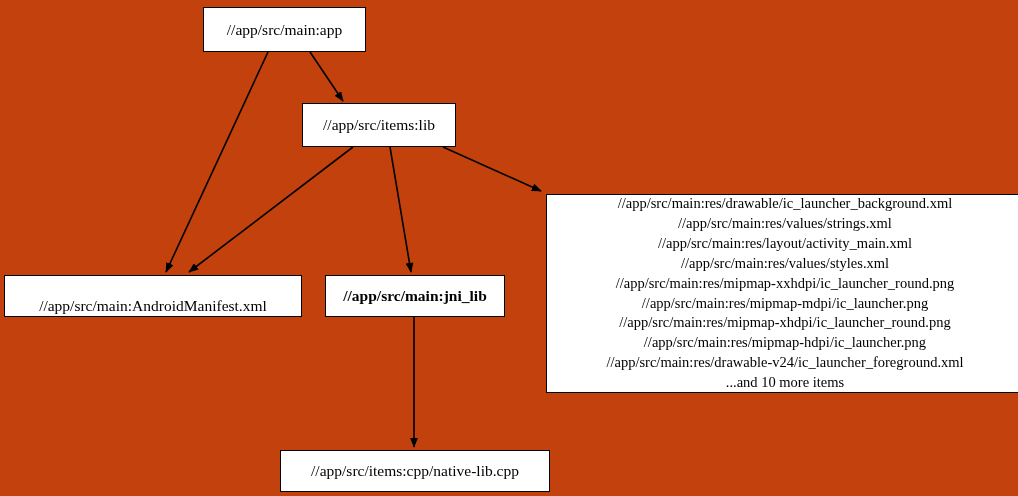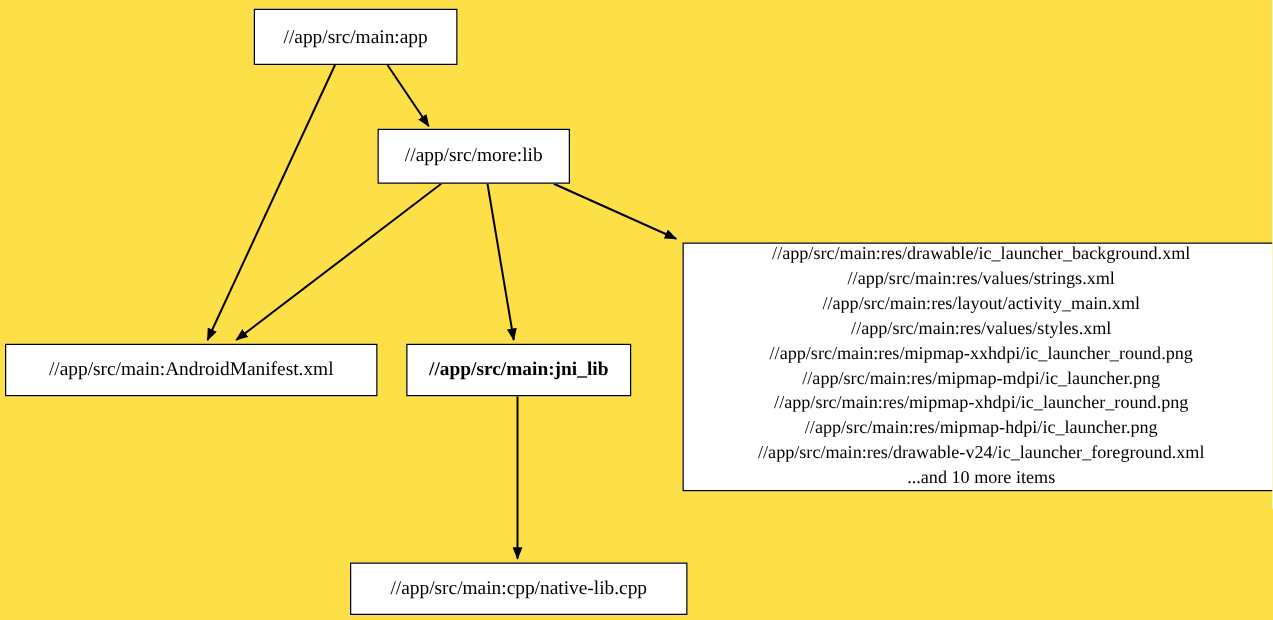--- a/index.html
+++ b/index.html
@@ -4,21 +4,21 @@
 <style>
   html, body {
     margin: 0;
     padding: 0;
     background: #ffffff;
   }
   #canvas {
     position: relative;
     width: 1018px;
     height: 496px;
-    background: #fde047;
+    background: #c2410c;
     overflow: hidden;
     font-family: "Liberation Serif", "DejaVu Serif", serif;
   }
   .edges-layer {
     position: absolute;
     left: 0;
     top: 0;
     width: 1018px;
     height: 496px;
     pointer-events: none;
@@ -69,24 +69,24 @@
     <line x1="443" y1="147" x2="541" y2="191" stroke="#000000" stroke-width="1.6" marker-end="url(#arrowhead)"></line>
 
     <line x1="414" y1="317" x2="414" y2="447" stroke="#000000" stroke-width="1.6" marker-end="url(#arrowhead)"></line>
   </svg>
 
   <div class="node" style="left:203px; top:7px; width:163px; height:45px;">
     <span class="node-label">//app/src/main:app</span>
   </div>
 
   <div class="node" style="left:302px; top:103px; width:154px; height:44px;">
-    <span class="node-label">//app/src/more:lib</span>
+    <span class="node-label">//app/src/items:lib</span>
   </div>
 
-  <div class="node" style="left:4px; top:275px; width:298px; height:42px;">
+  <div class="node" style="left:4px; top:275px; width:298px; height:42px;align-items:flex-end;">
     <span class="node-label">//app/src/main:AndroidManifest.xml</span>
   </div>
 
   <div class="node" style="left:325px; top:275px; width:180px; height:42px;font-weight:bold;">
     <span class="node-label">//app/src/main:jni_lib</span>
   </div>
 
   <div class="node node-multiline" style="left:531px; top:194px; width:478px; height:199px;margin-left:15px;">
     <span class="node-label">//app/src/main:res/drawable/ic_launcher_background.xml
 //app/src/main:res/values/strings.xml
@@ -94,16 +94,16 @@
 //app/src/main:res/values/styles.xml
 //app/src/main:res/mipmap-xxhdpi/ic_launcher_round.png
 //app/src/main:res/mipmap-mdpi/ic_launcher.png
 //app/src/main:res/mipmap-xhdpi/ic_launcher_round.png
 //app/src/main:res/mipmap-hdpi/ic_launcher.png
 //app/src/main:res/drawable-v24/ic_launcher_foreground.xml
 ...and 10 more items</span>
   </div>
 
   <div class="node" style="left:280px; top:450px; width:270px; height:42px;">
-    <span class="node-label">//app/src/main:cpp/native-lib.cpp</span>
+    <span class="node-label">//app/src/items:cpp/native-lib.cpp</span>
   </div>
 
 </div>
 
 </body></html>

